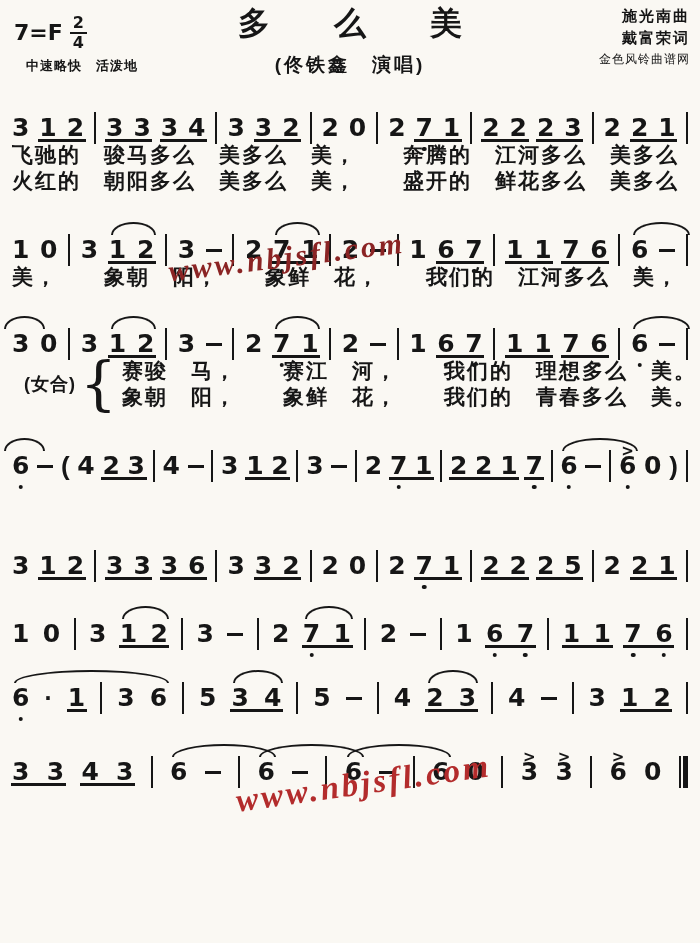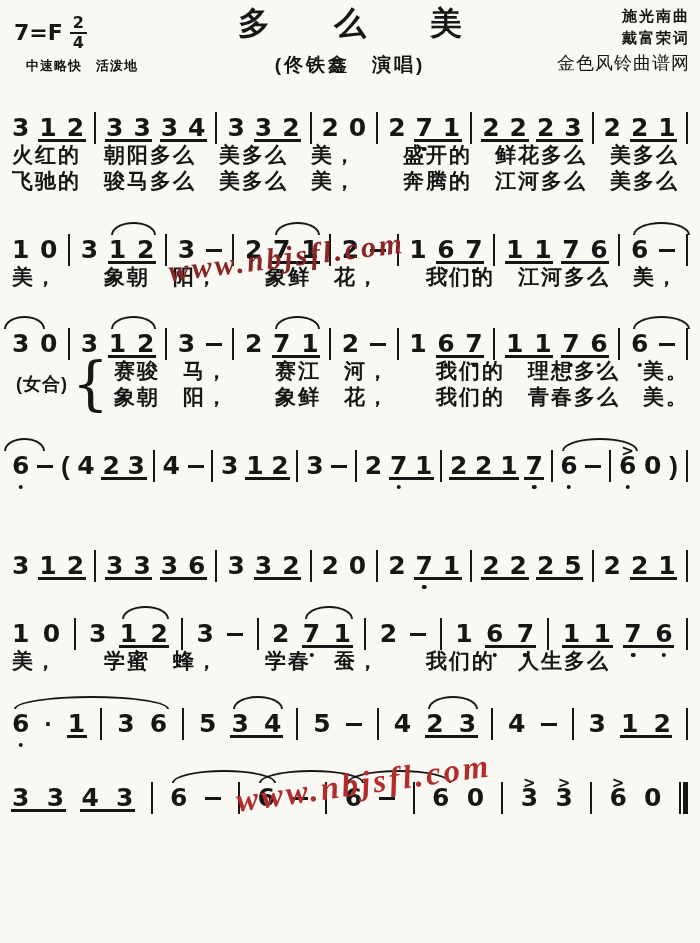--- a/index.html
+++ b/index.html
@@ -15,21 +15,21 @@
   .meter{display:inline-flex;flex-direction:column;align-items:center;
          font-size:16px;line-height:1.1;font-weight:bold;}
   .meter .num{border-bottom:2px solid #161616;padding:0 3px;}
   .tempo{position:absolute;left:26px;top:57px;font-weight:bold;font-size:13px;letter-spacing:1px;}
   .title-wrap{position:absolute;left:0;right:0;top:2px;text-align:center;}
   .title{display:inline-block;font-size:32px;font-weight:bold;letter-spacing:64px;margin-right:-64px;}
   .subtitle{position:absolute;left:0;right:0;top:52px;text-align:center;
             font-size:19px;font-weight:bold;letter-spacing:3px;}
   .credits{position:absolute;right:10px;top:5px;text-align:right;}
   .credit-line{font-size:15px;font-weight:bold;letter-spacing:2px;line-height:1.45;}
-  .credit-site{font-size:18px;letter-spacing:1px;margin-top:2px;}
+  .credit-site{font-size:12px;letter-spacing:1px;margin-top:2px;}
   
   #score{position:relative;}
   .system{position:relative;}
   .sys1{margin-top:6px}.sys2{margin-top:26px}.sys3{margin-top:24px}.sys4{margin-top:26px}
   .sys5{margin-top:56px}.sys6{margin-top:24px}.sys7{margin-top:20px}.sys8{margin-top:30px}
   .notes-row{position:relative;display:flex;justify-content:space-between;align-items:center;
              height:28px;padding:16px 12px 0 12px;}
   .note{position:relative;font-family:"DejaVu Sans",sans-serif;font-weight:bold;
         font-size:25px;line-height:28px;}
   .augdot{font-weight:bold;font-size:25px;line-height:28px;}
@@ -40,21 +40,21 @@
   .note.lo::after{content:"";position:absolute;left:50%;transform:translateX(-50%);
         bottom:-9px;width:4.5px;height:4.5px;border-radius:50%;background:#161616;}
   .note.acc::before{content:">";position:absolute;left:50%;transform:translateX(-50%);
         top:-15px;font-size:15px;font-weight:bold;}
   .beam{position:absolute;height:2.5px;background:#161616;}
   .slur{position:absolute;top:2px;height:11px;border:2px solid #161616;border-bottom:none;
         border-radius:50% / 100% 100% 0 0;}
   
   .lyric-row{font-size:21px;font-weight:bold;letter-spacing:2px;line-height:26px;
              padding-left:12px;white-space:nowrap;}
-  .lyric-labeled{display:flex;align-items:center;padding-left:16px;}
+  .lyric-labeled{display:flex;align-items:center;padding-left:24px;}
   .chorus-label{font-size:18px;font-weight:bold;white-space:nowrap;letter-spacing:1px;}
   .brace{font-size:58px;font-weight:normal;line-height:52px;font-family:"DejaVu Serif",serif;margin:0 3px 0 4px;}
   .lyric-col .lyric-row{padding-left:2px;}
   
   .watermark{position:absolute;font-family:"Liberation Serif","DejaVu Serif",serif;
              font-style:italic;font-weight:bold;letter-spacing:3px;z-index:6;pointer-events:none;}
   .wm1{left:168px;top:240px;font-size:30px;color:#8b2424;transform:rotate(-7deg);}
   .wm2{left:235px;top:765px;font-size:33px;color:#b32c2c;transform:rotate(-8deg);}
 </style>
 </head>
@@ -114,22 +114,22 @@
         <span class="bar"></span>
         <div class="beam" style="left: 38px; width: 48px; top: 41px;"></div>
         <div class="beam" style="left: 105px; width: 47px; top: 41px;"></div>
         <div class="beam" style="left: 160px; width: 47px; top: 41px;"></div>
         <div class="beam" style="left: 254px; width: 47px; top: 41px;"></div>
         <div class="beam" style="left: 414px; width: 48px; top: 41px;"></div>
         <div class="beam" style="left: 481px; width: 48px; top: 41px;"></div>
         <div class="beam" style="left: 536px; width: 47px; top: 41px;"></div>
         <div class="beam" style="left: 630px; width: 47px; top: 41px;"></div>
       </div>
+      <div class="lyric-row">飞驰的　骏马多么　美多么　美，　　奔腾的　江河多么　美多么</div>
       <div class="lyric-row">火红的　朝阳多么　美多么　美，　　盛开的　鲜花多么　美多么</div>
-      <div class="lyric-row">飞驰的　骏马多么　美多么　美，　　奔腾的　江河多么　美多么</div>
     </div>
     <div class="system sys2">
       <div class="notes-row">
         <span class="note">1</span>
         <span class="note">0</span>
         <span class="bar"></span>
         <span class="note">3</span>
         <span class="note">1</span>
         <span class="note">2</span>
         <span class="bar"></span>
@@ -330,21 +330,20 @@
         <span class="note lo">6</span>
         <span class="bar"></span>
         <div class="beam" style="left: 119px; width: 50px; top: 41px;"></div>
         <div class="beam" style="left: 302px; width: 51px; top: 41px;"></div>
         <div class="beam" style="left: 485px; width: 51px; top: 41px;"></div>
         <div class="beam" style="left: 562px; width: 51px; top: 41px;"></div>
         <div class="beam" style="left: 623px; width: 51px; top: 41px;"></div>
         <div class="slur" style="left: 122px; width: 43px;"></div>
         <div class="slur" style="left: 305px; width: 44px;"></div>
       </div>
-      <div class="lyric-row">美，　　学蜜　蜂，　　学春　蚕，　　我们的　人生多么</div>
     </div>
     <div class="system sys7">
       <div class="notes-row">
         <span class="note lo">6</span>
         <span class="augdot">·</span>
         <span class="note">1</span>
         <span class="bar"></span>
         <span class="note">3</span>
         <span class="note">6</span>
         <span class="bar"></span>

